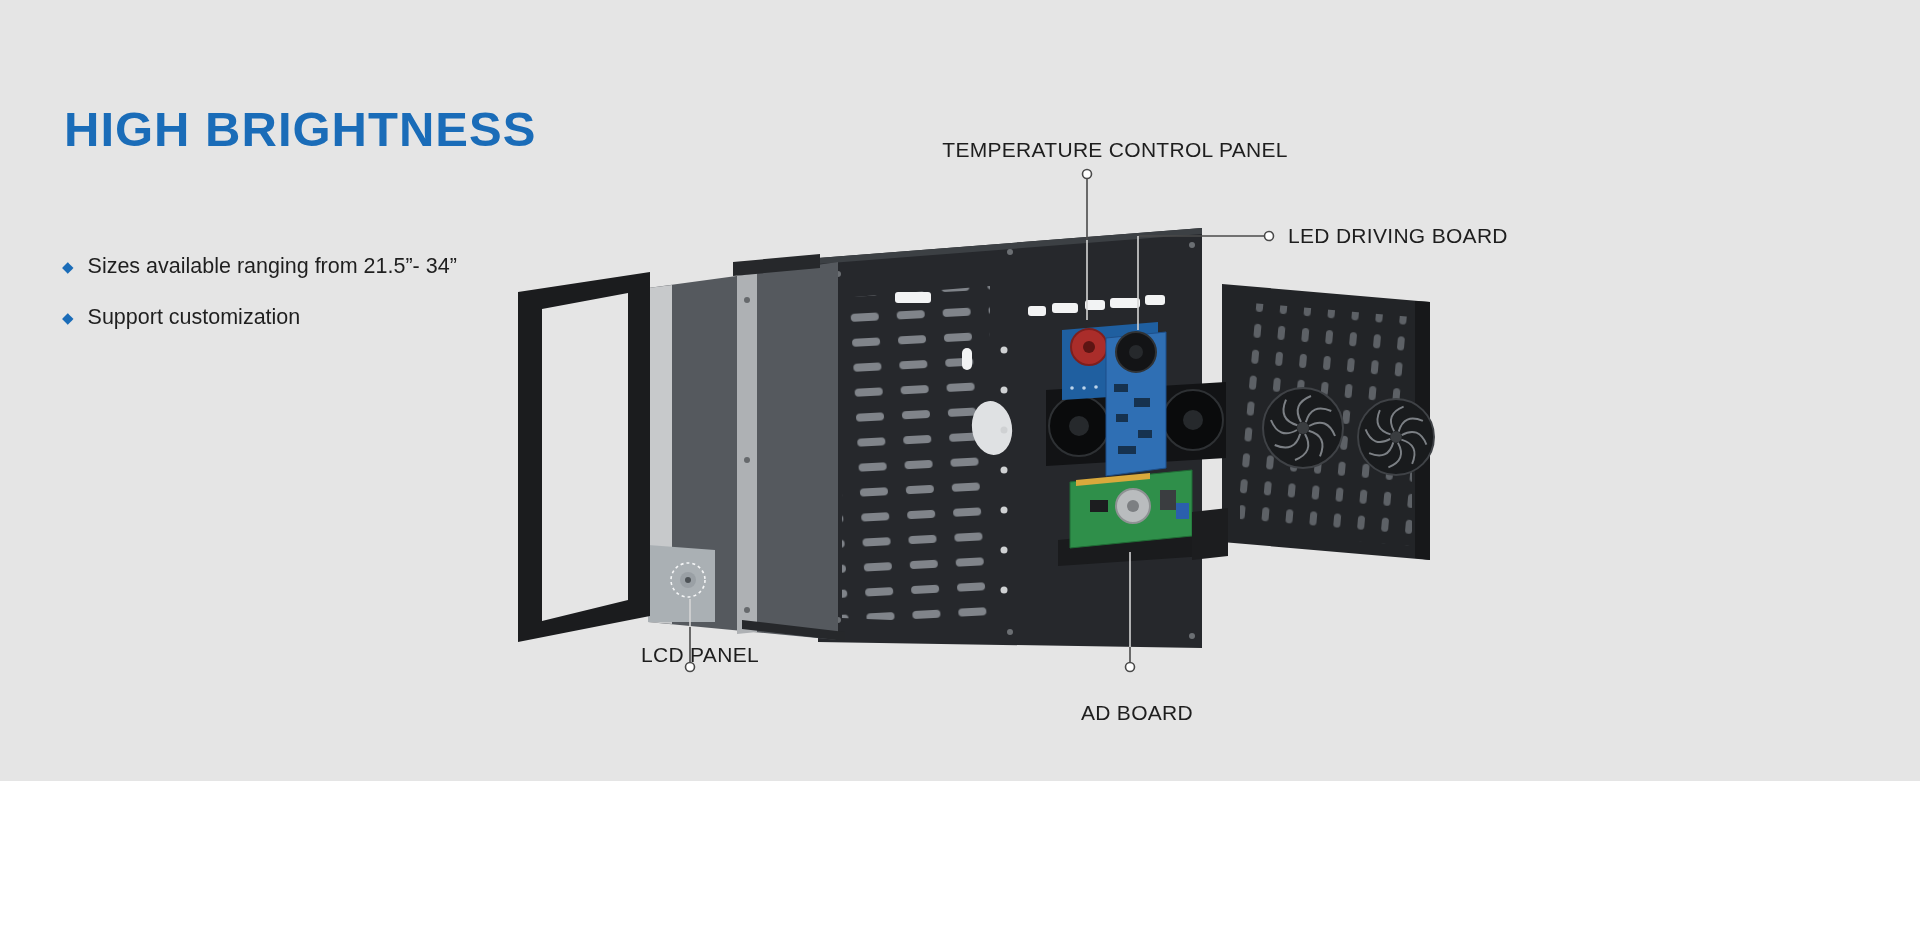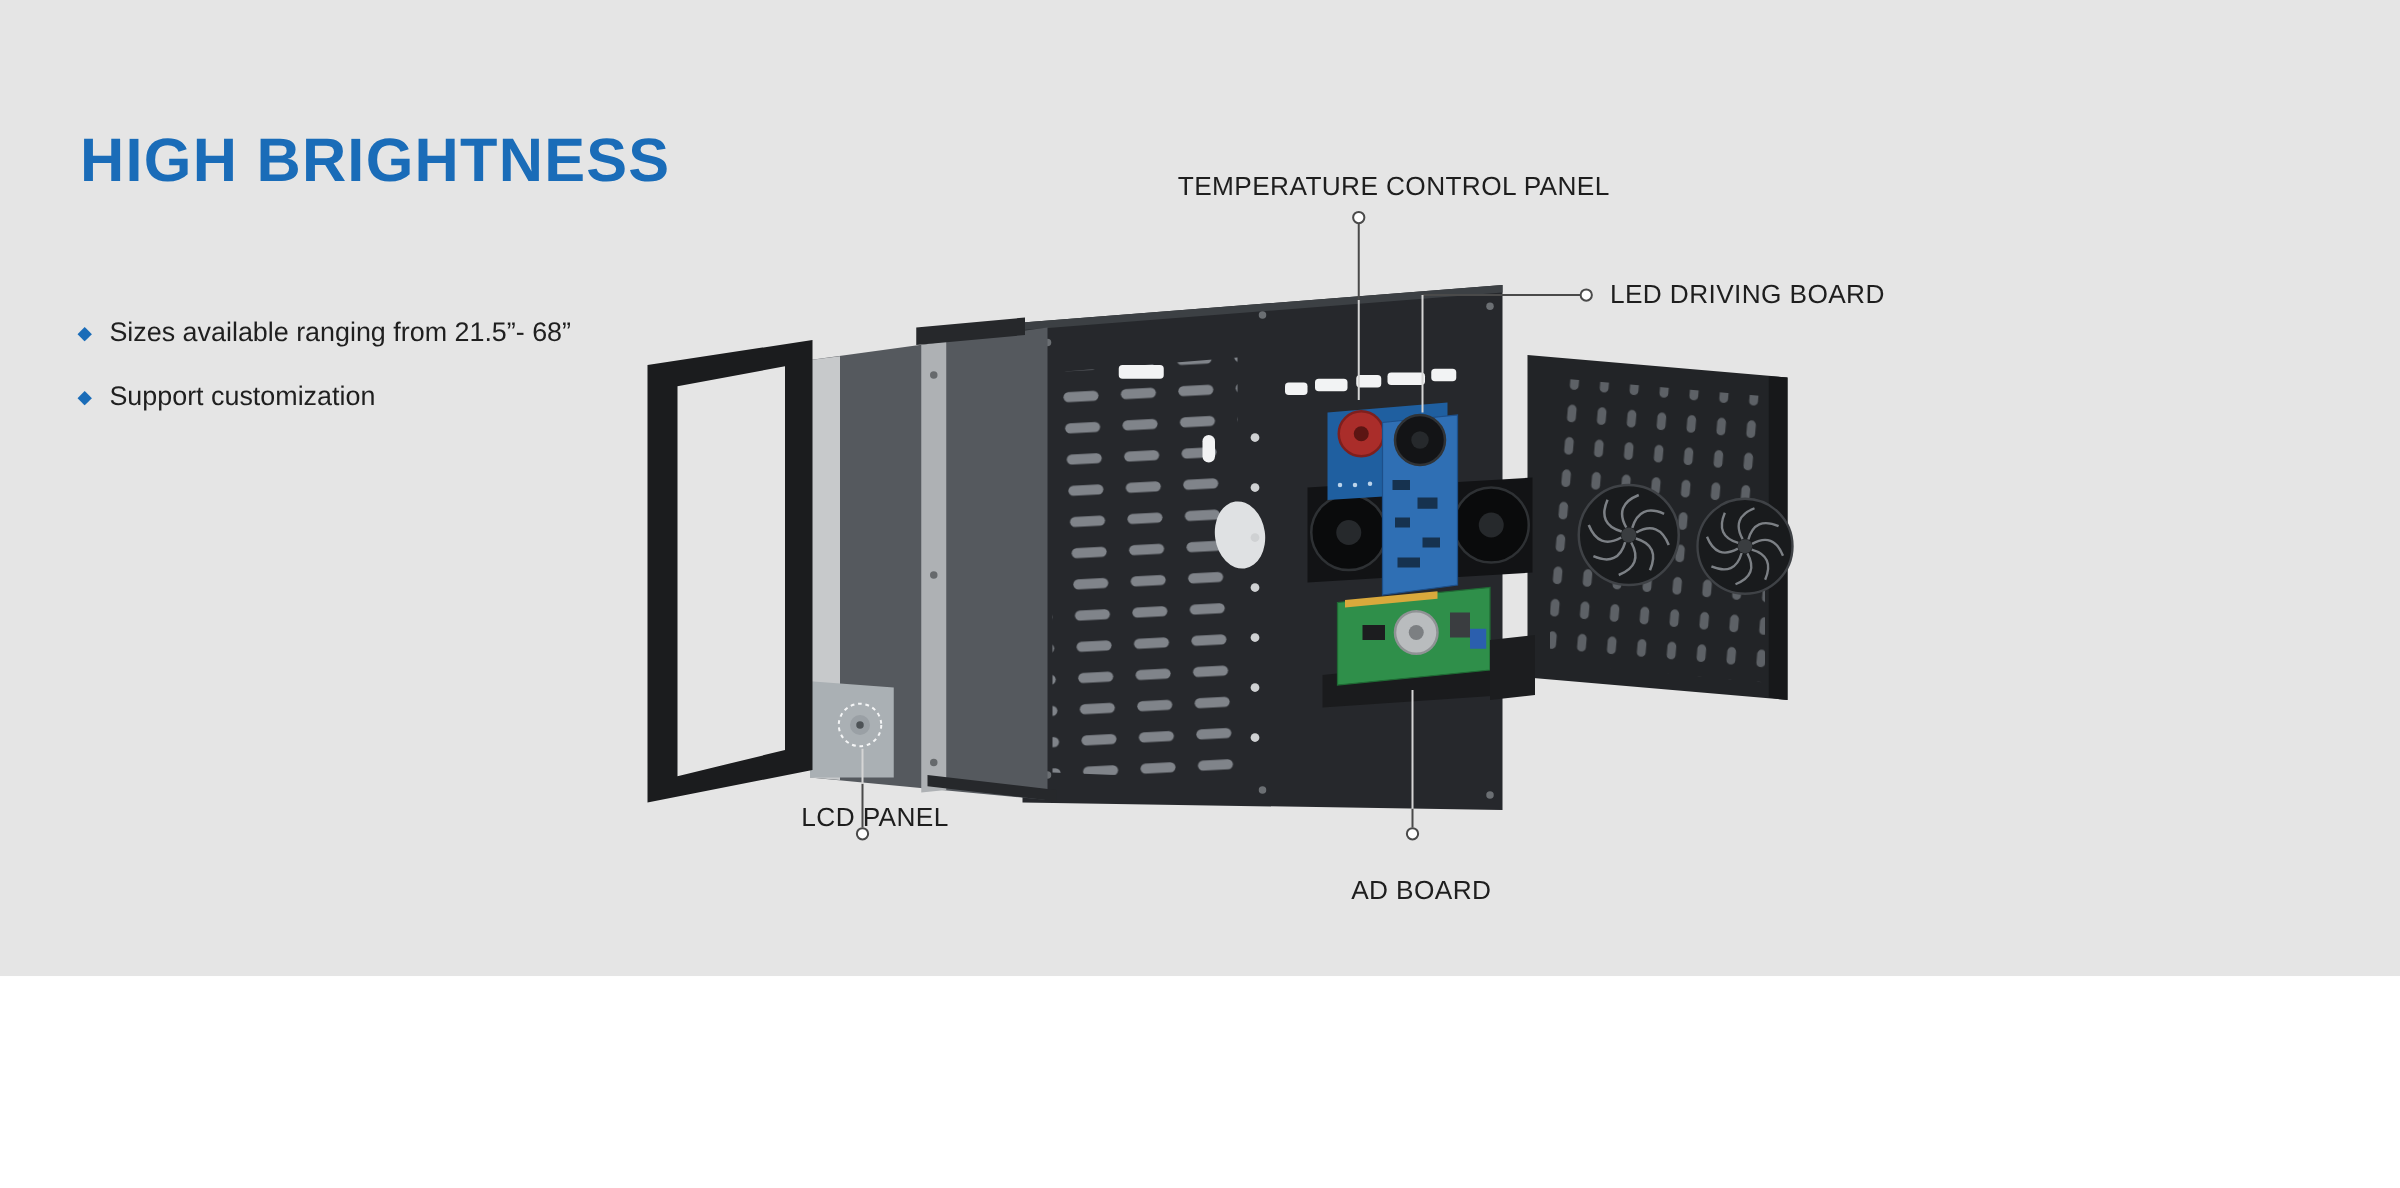--- a/index.html
+++ b/index.html
@@ -29,21 +29,21 @@
 
 <div class="stage">
 
   <div class="title">
     <div>HIGH BRIGHTNESS</div>
   </div>
 
   <div class="features">
     <div class="feature">
       <span class="diamond">◆</span>
-      <span>Sizes available ranging from 21.5”- 68”</span>
+      <span>Sizes available ranging from 21.5”- 34”</span>
     </div>
     <div class="feature">
       <span class="diamond">◆</span>
       <span>Support customization</span>
     </div>
   </div>
 
   <svg class="scene" width="1920" height="950" viewBox="0 0 1920 950">
     <defs>
       <pattern id="vents" width="46" height="25" patternUnits="userSpaceOnUse" patternTransform="rotate(-3)">

